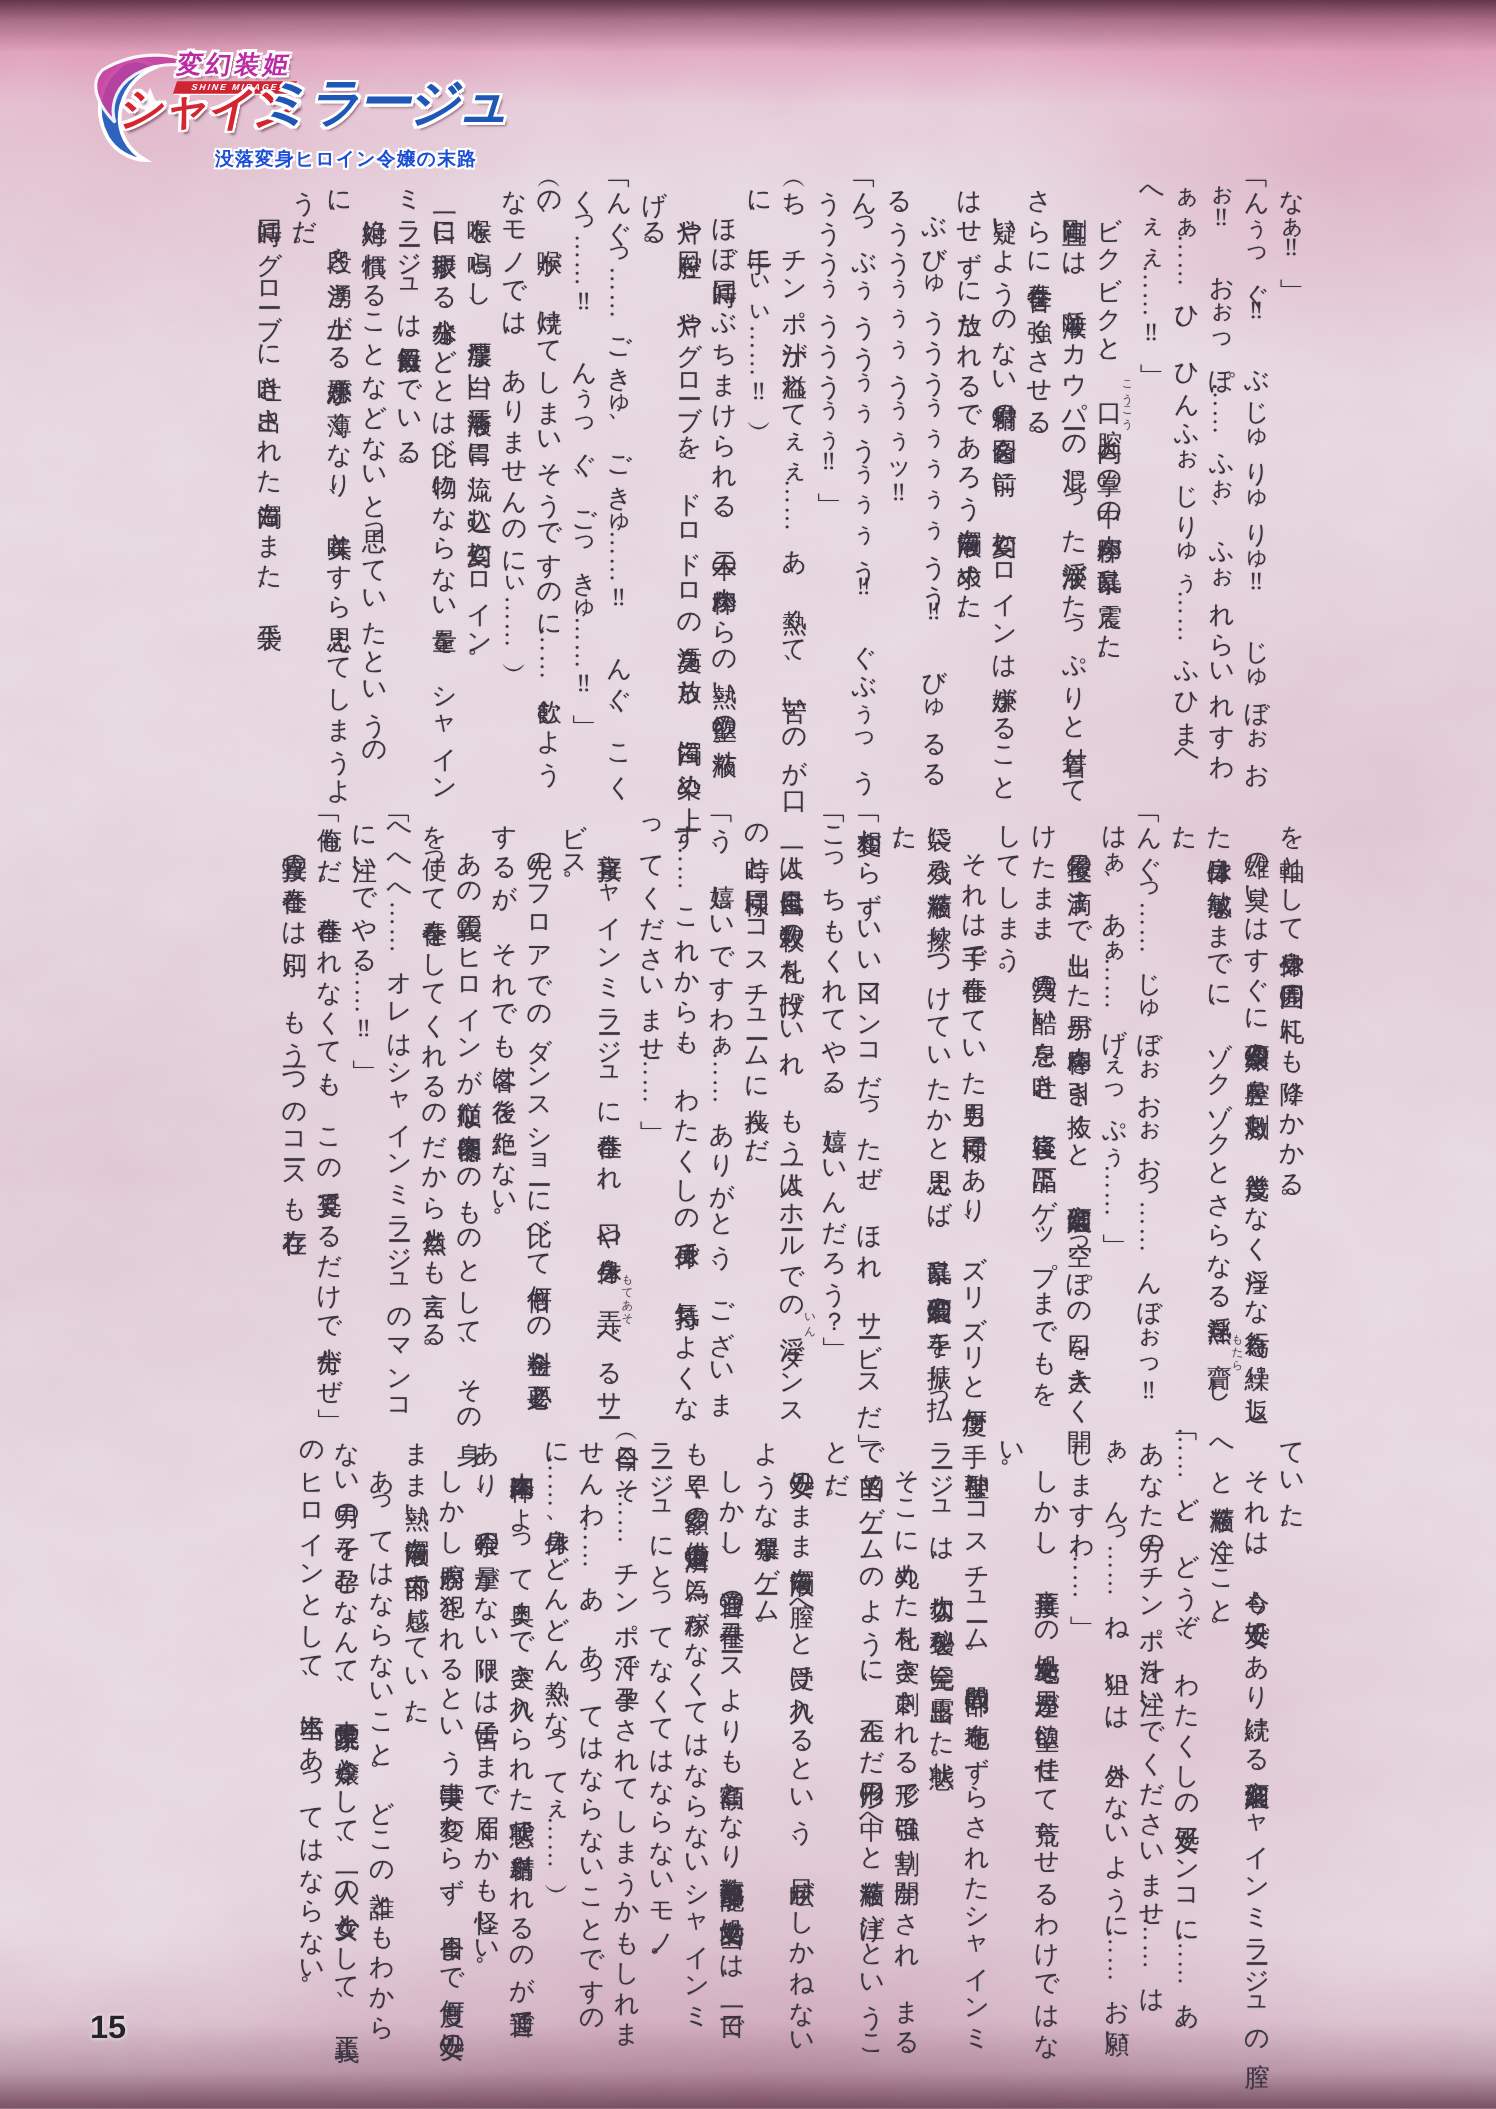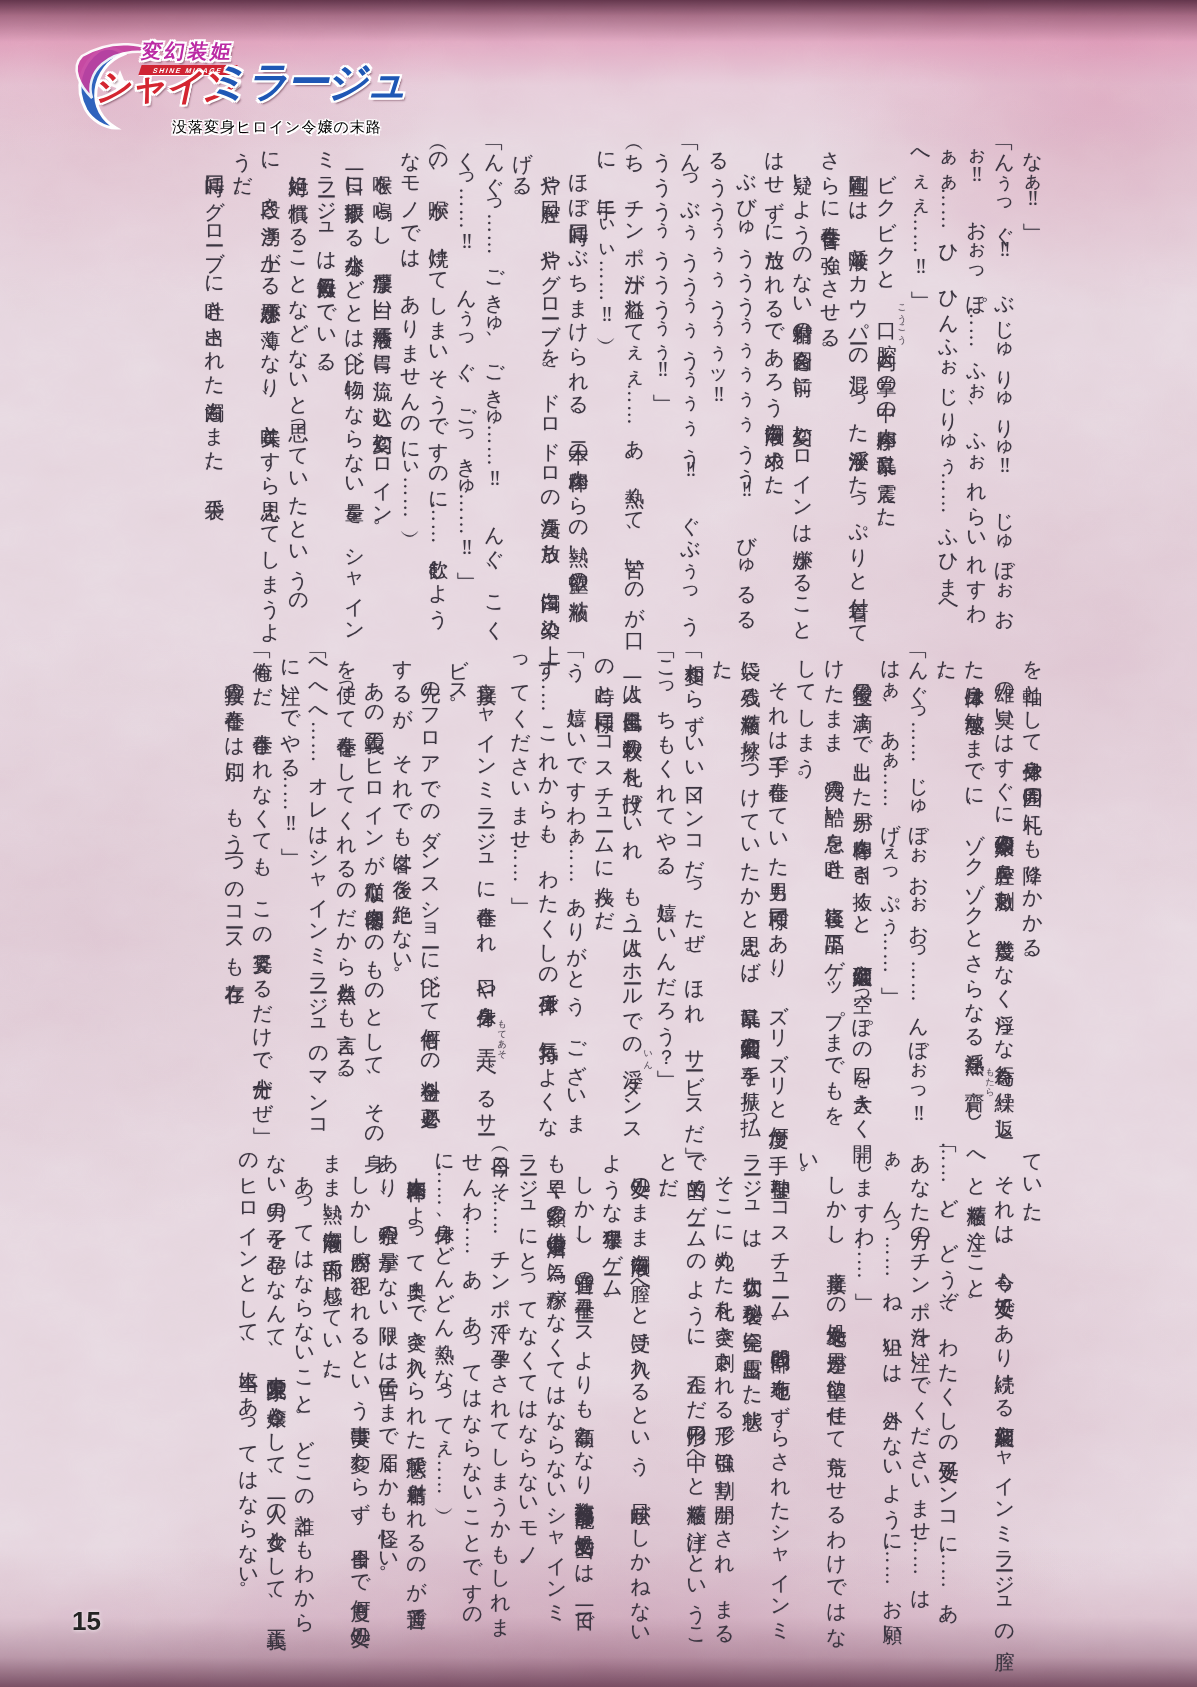--- a/index.html
+++ b/index.html
@@ -49,22 +49,22 @@
   }
   .logo-kicker{left:74px;top:4px;font-size:20px;font-weight:bold;letter-spacing:3px;
     color:#bb2ba4;transform:skewX(-10deg);}
   .logo-ribbon{left:72px;top:31px;width:96px;height:10px;background:#cf2433;
     transform:skewX(-18deg);box-shadow:1px 1px 0 #fff;display:flex;align-items:center;justify-content:center;}
   .logo-ribbon span{position:static;color:#fff;font-size:7px;font-weight:bold;letter-spacing:1.5px;line-height:1;}
   .logo-red{left:28px;top:28px;font-size:37px;font-weight:bold;color:#d42530;
     transform:skewX(-12deg);letter-spacing:-2px;}
   .logo-blue{left:142px;top:20px;font-size:42px;font-weight:bold;color:#1e57b5;
     transform:skewX(-12deg);letter-spacing:-3px;}
-  .logo-subtitle{left:88px;top:84px;font-size:15px;font-weight:normal;letter-spacing:1px;
-    color:#000000;
+  .logo-subtitle{left:88px;top:84px;font-size:15px;font-weight:bold;letter-spacing:1px;
+    color:#1d4ed8;
     text-shadow:-1.5px 0 0 #fff,1.5px 0 0 #fff,0 -1.5px 0 #fff,0 1.5px 0 #fff,
       -1.5px -1.5px 0 #fff,1.5px 1.5px 0 #fff,-1.5px 1.5px 0 #fff,1.5px -1.5px 0 #fff;padding-left:16px;}
   .logo-swoosh{left:-6px;top:2px;}
 
   
   .page-number{
     position:absolute;left:72px;top:1606px;
     font-family:"Liberation Sans","DejaVu Sans",sans-serif;
     font-size:26px;font-weight:bold;color:#242424;
     text-shadow:0 0 4px rgba(255,255,255,.9);

